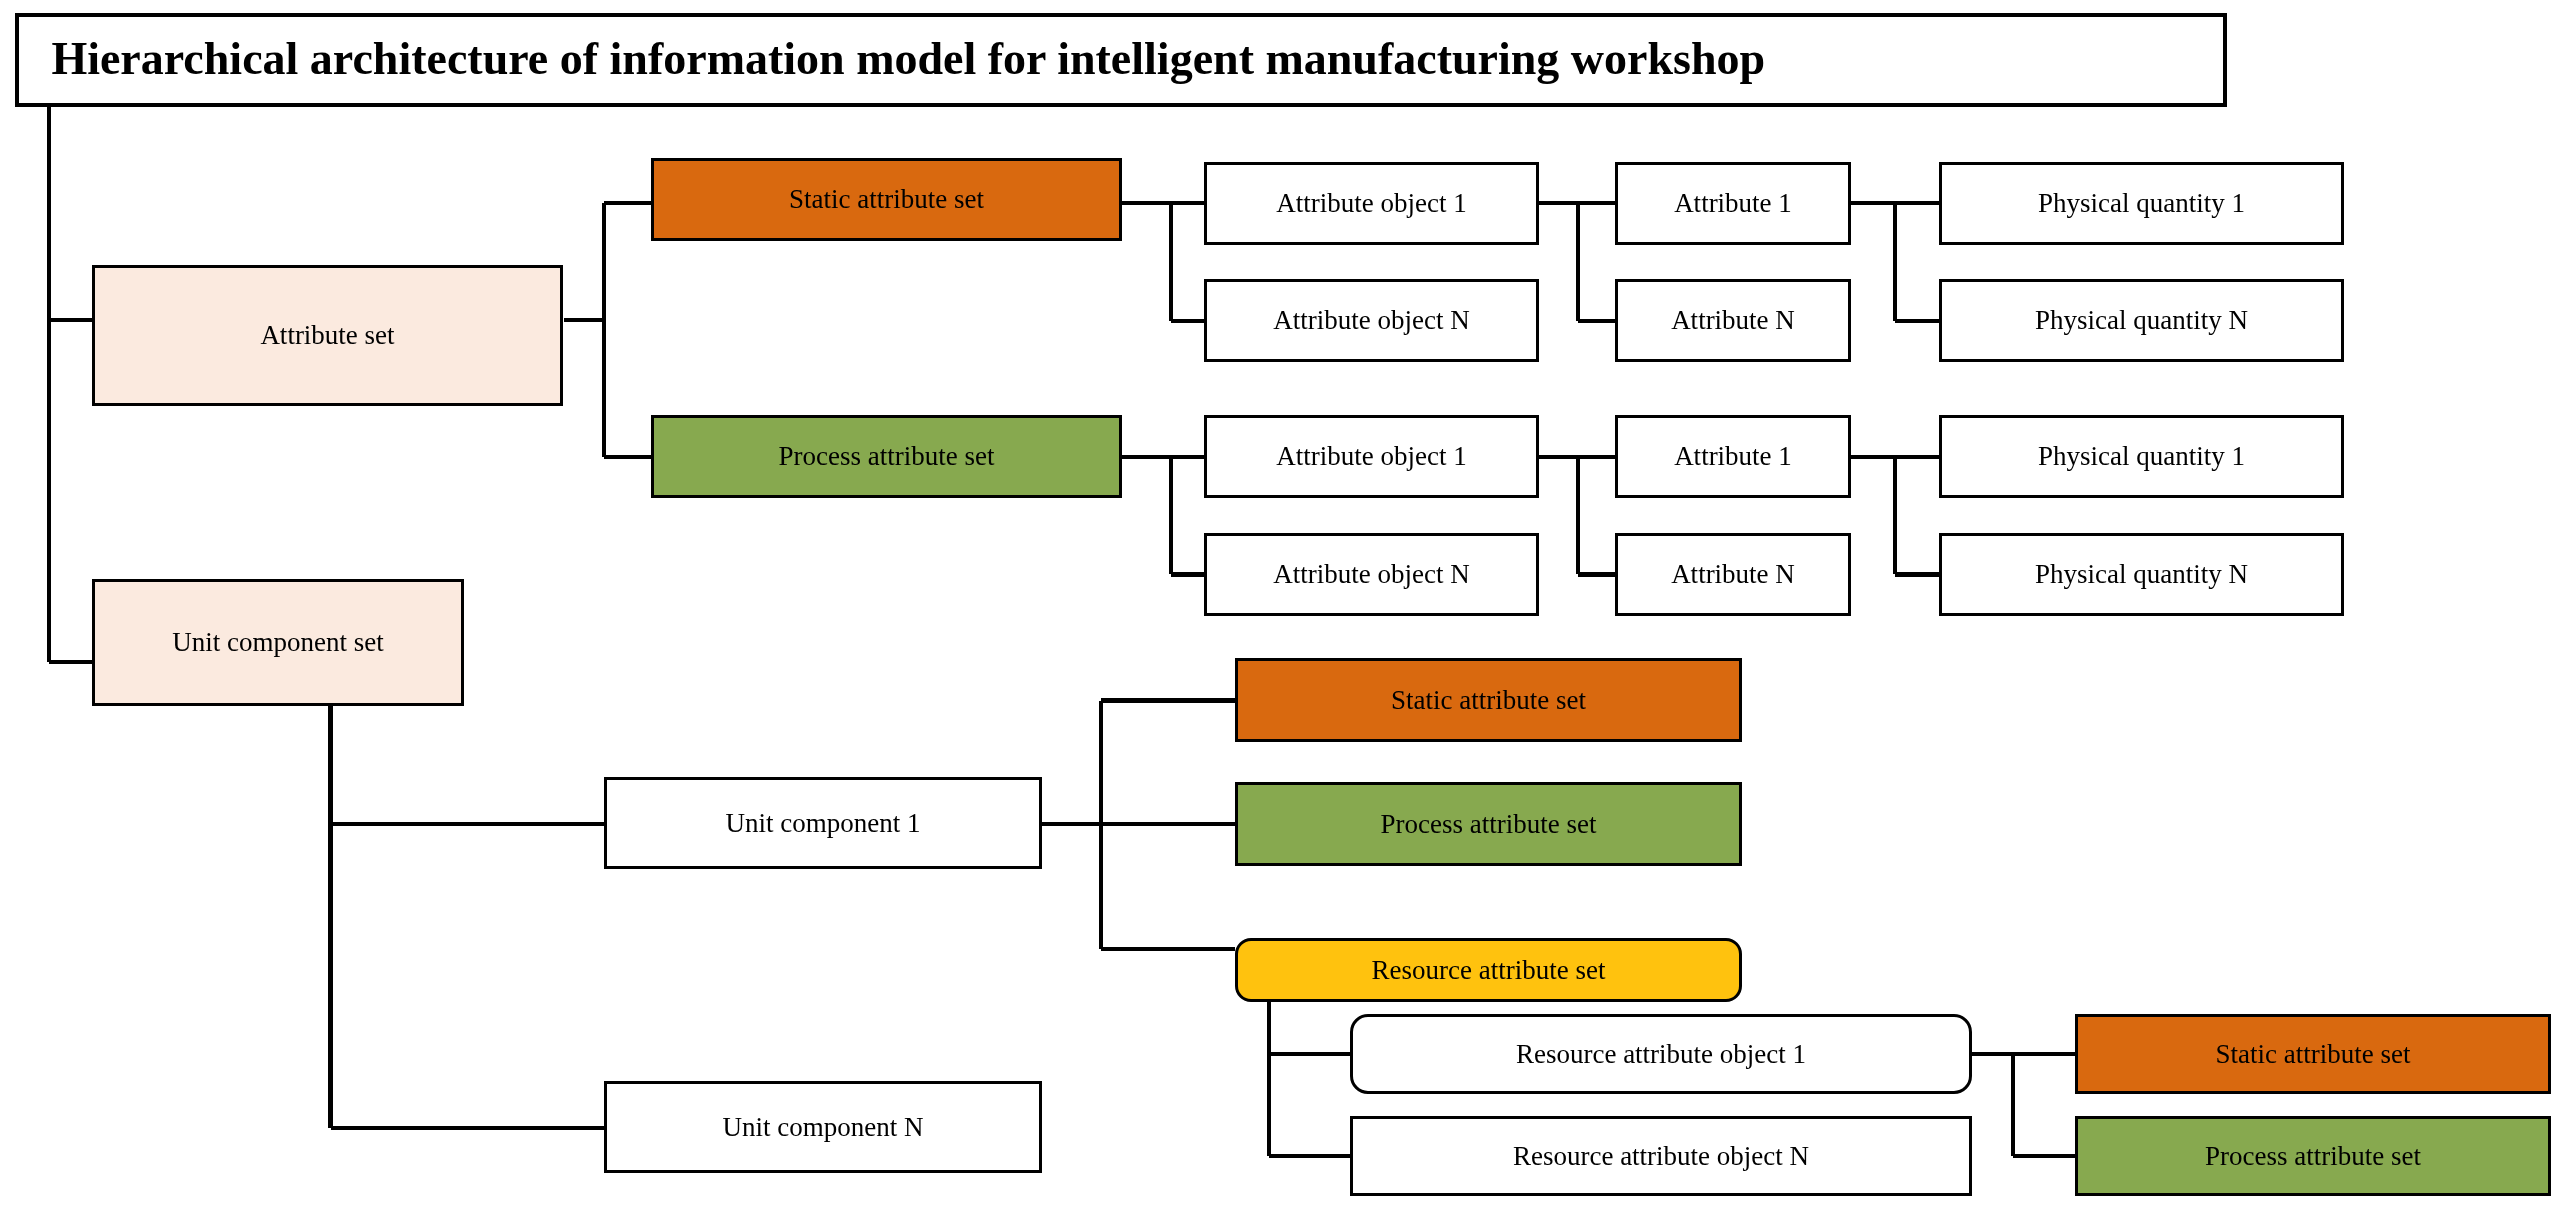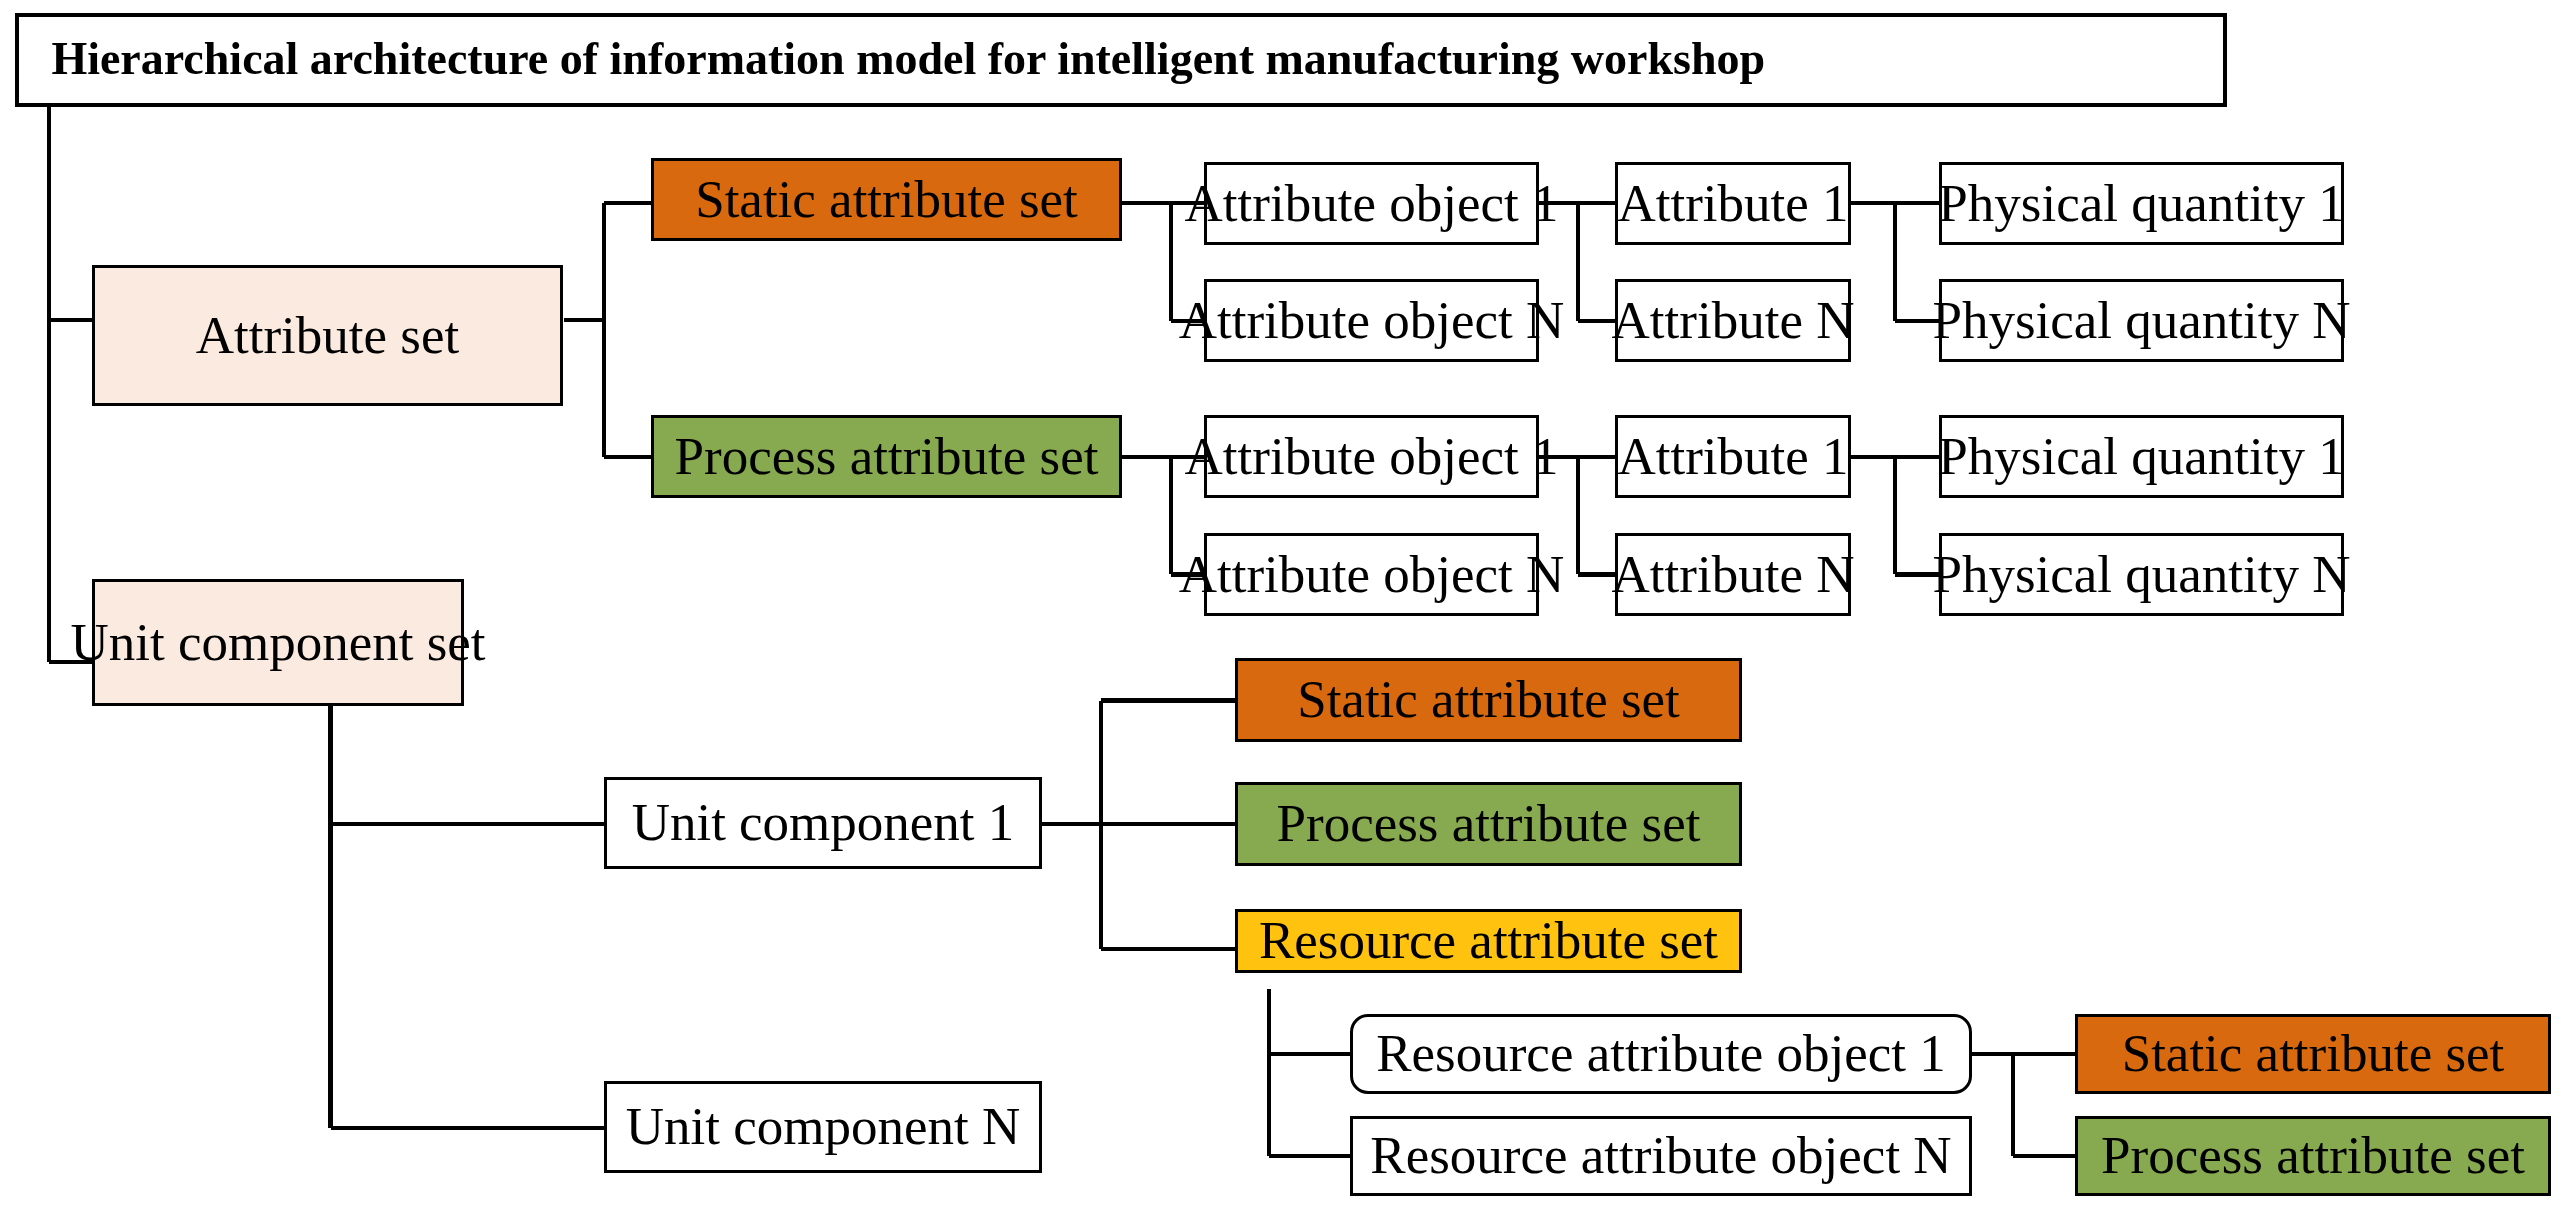--- a/index.html
+++ b/index.html
@@ -14,21 +14,21 @@
   #wires{position:absolute;left:0;top:0;width:2576px;height:1207px;}
   .node{
     position:absolute;
     box-sizing:border-box;
     border:3.5px solid #000000;
     background:#ffffff;
     display:flex;
     align-items:center;
     justify-content:center;
     color:#000000;
-    font-size:53px;
+    font-size:27px;
     line-height:1.05;
     white-space:nowrap;
     letter-spacing:0px;
   }
   .title{
     border-width:4.2px;
     font-weight:bold;
     font-size:46px;
     justify-content:flex-start;
     padding-left:32px;
@@ -133,21 +133,21 @@
   <div class="node" style="left:1615px;top:533px;width:236px;height:83px;">Attribute N</div>
 
   <div class="node" style="left:1939px;top:415px;width:405px;height:83px;">Physical quantity 1</div>
   <div class="node" style="left:1939px;top:533px;width:405px;height:83px;">Physical quantity N</div>
 
   <div class="node" style="left:604px;top:777px;width:438px;height:92px;">Unit component 1</div>
   <div class="node" style="left:604px;top:1081px;width:438px;height:92px;">Unit component N</div>
 
   <div class="node orange" style="left:1235px;top:658px;width:507px;height:84px;">Static attribute set</div>
   <div class="node green" style="left:1235px;top:782px;width:507px;height:84px;">Process attribute set</div>
-  <div class="node yellow" style="left:1235px;top:909px;width:507px;height:64px;">Resource attribute set</div>
+  <div class="node yellow" style="left:1235px;top:938px;width:507px;height:64px;border-radius:16px;">Resource attribute set</div>
 
   <div class="node" style="left:1350px;top:1014px;width:622px;height:80px;border-radius:18px;">Resource attribute object 1</div>
   <div class="node" style="left:1350px;top:1116px;width:622px;height:80px;">Resource attribute object N</div>
 
   <div class="node orange" style="left:2075px;top:1014px;width:476px;height:80px;">Static attribute set</div>
   <div class="node green" style="left:2075px;top:1116px;width:476px;height:80px;">Process attribute set</div>
 
 </div>
 
 

